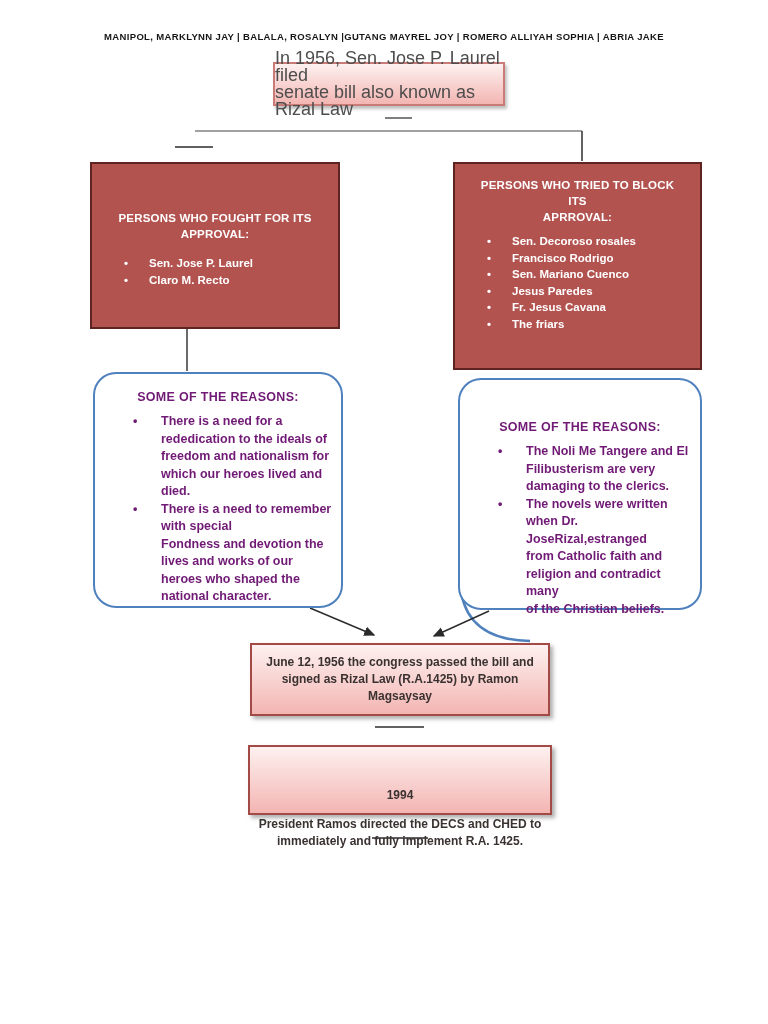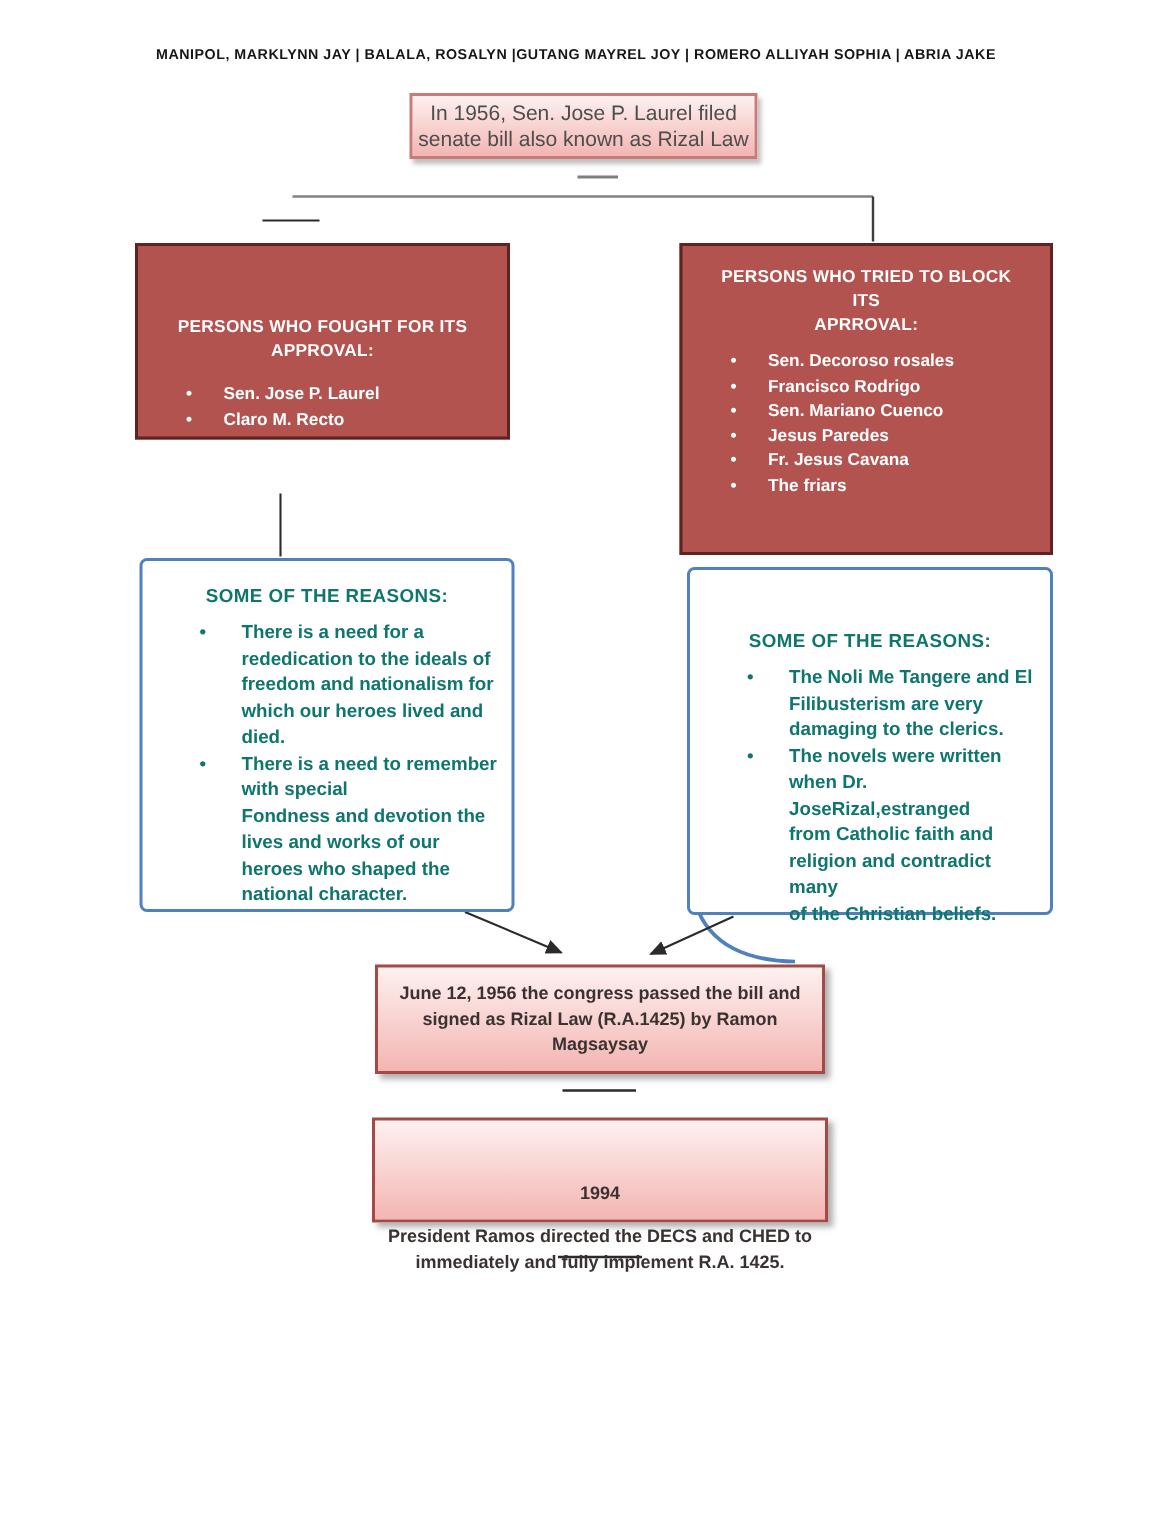--- a/index.html
+++ b/index.html
@@ -12,28 +12,28 @@
   }
   html,body{margin:0;padding:0;background:#ffffff;}
   .page{position:relative;width:768px;height:1024px;background:#ffffff;margin:0 auto;
         font-family:"Liberation Sans",sans-serif;overflow:hidden;}
   .header{position:absolute;top:31px;left:0;right:0;text-align:center;
           font-size:9.5px;font-weight:bold;letter-spacing:0.35px;color:#161616;}
   .box{position:absolute;box-sizing:border-box;}
   .red{background:var(--red-fill);border:2px solid var(--red-border);color:var(--text-on-red);}
   .pink{background:linear-gradient(180deg,var(--pink-gradient-top) 0%,var(--pink-gradient-bottom) 100%);
         border:2px solid var(--pink-border-dark);box-shadow:3px 3px 4px rgba(110,110,110,0.55);}
-  .blue{background:#ffffff;border:2.5px solid var(--blue-border);border-radius:5px;color:#0f766e;}
+  .blue{background:#ffffff;border:2.5px solid var(--blue-border);border-radius:23px;color:#701a75;}
 
   .intro{left:273px;top:62px;width:232px;height:44px;border-color:var(--pink-border);
          box-shadow:2px 3px 3px rgba(130,130,130,0.5);
          display:flex;align-items:center;justify-content:center;}
-  .intro-text{font-size:14px;color:var(--gray-text);line-height:17px;text-align:center;white-space:pre-line;}
+  .intro-text{font-size:18px;color:var(--gray-text);line-height:17px;white-space:pre-line;}
 
-  .fought{left:90px;top:162px;width:250px;height:131px;padding-top:46px;}
+  .fought{left:90px;top:162px;width:250px;height:167px;padding-top:46px;}
   .block{left:453px;top:162px;width:249px;height:208px;padding-top:13px;}
   .red-title{font-weight:bold;font-size:11.5px;text-align:center;line-height:16px;
              letter-spacing:0.2px;white-space:pre-line;padding:0 22px;}
   .red-list{list-style:none;margin:13px 0 0;padding:0;}
   .block .red-list{margin-top:8px;}
   .red-list li{position:relative;padding-left:57px;font-weight:bold;font-size:11.5px;line-height:16.5px;}
   .red-list li::before{content:"\2022";position:absolute;left:32px;}
 
   .reasons-left{left:93px;top:372px;width:250px;height:236px;padding-top:16px;}
   .reasons-right{left:458px;top:378px;width:244px;height:232px;padding-top:40px;}

